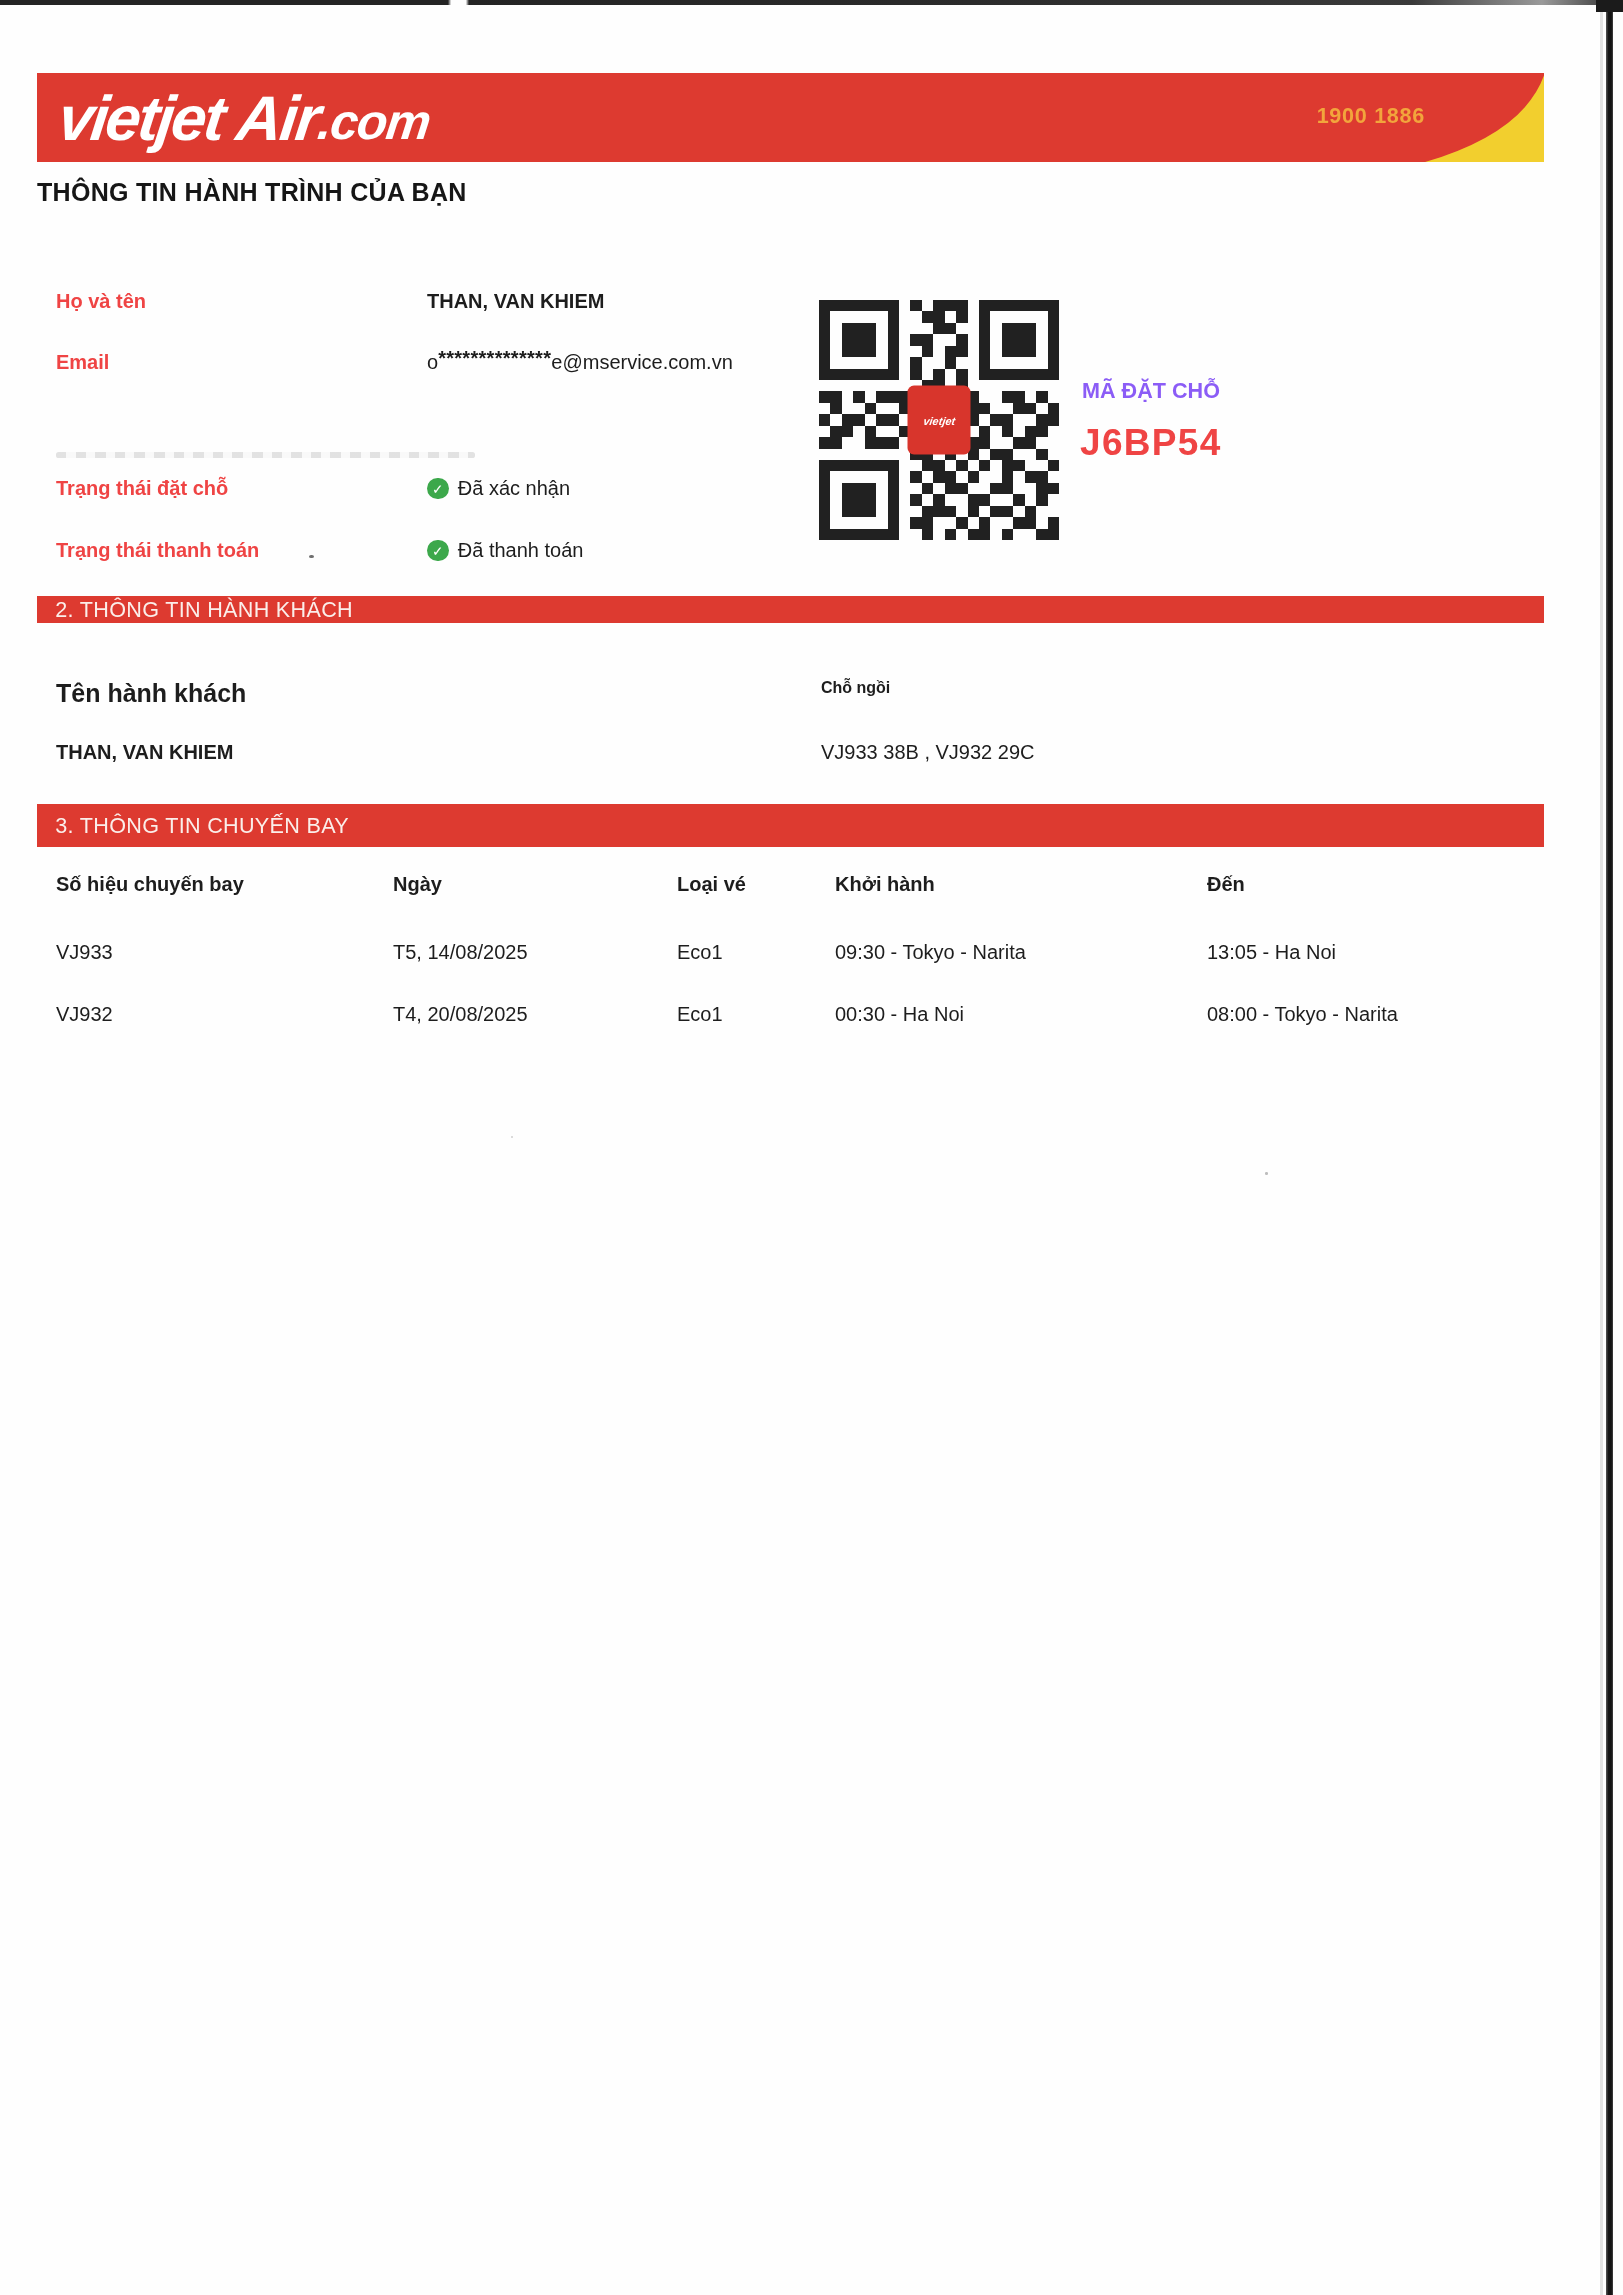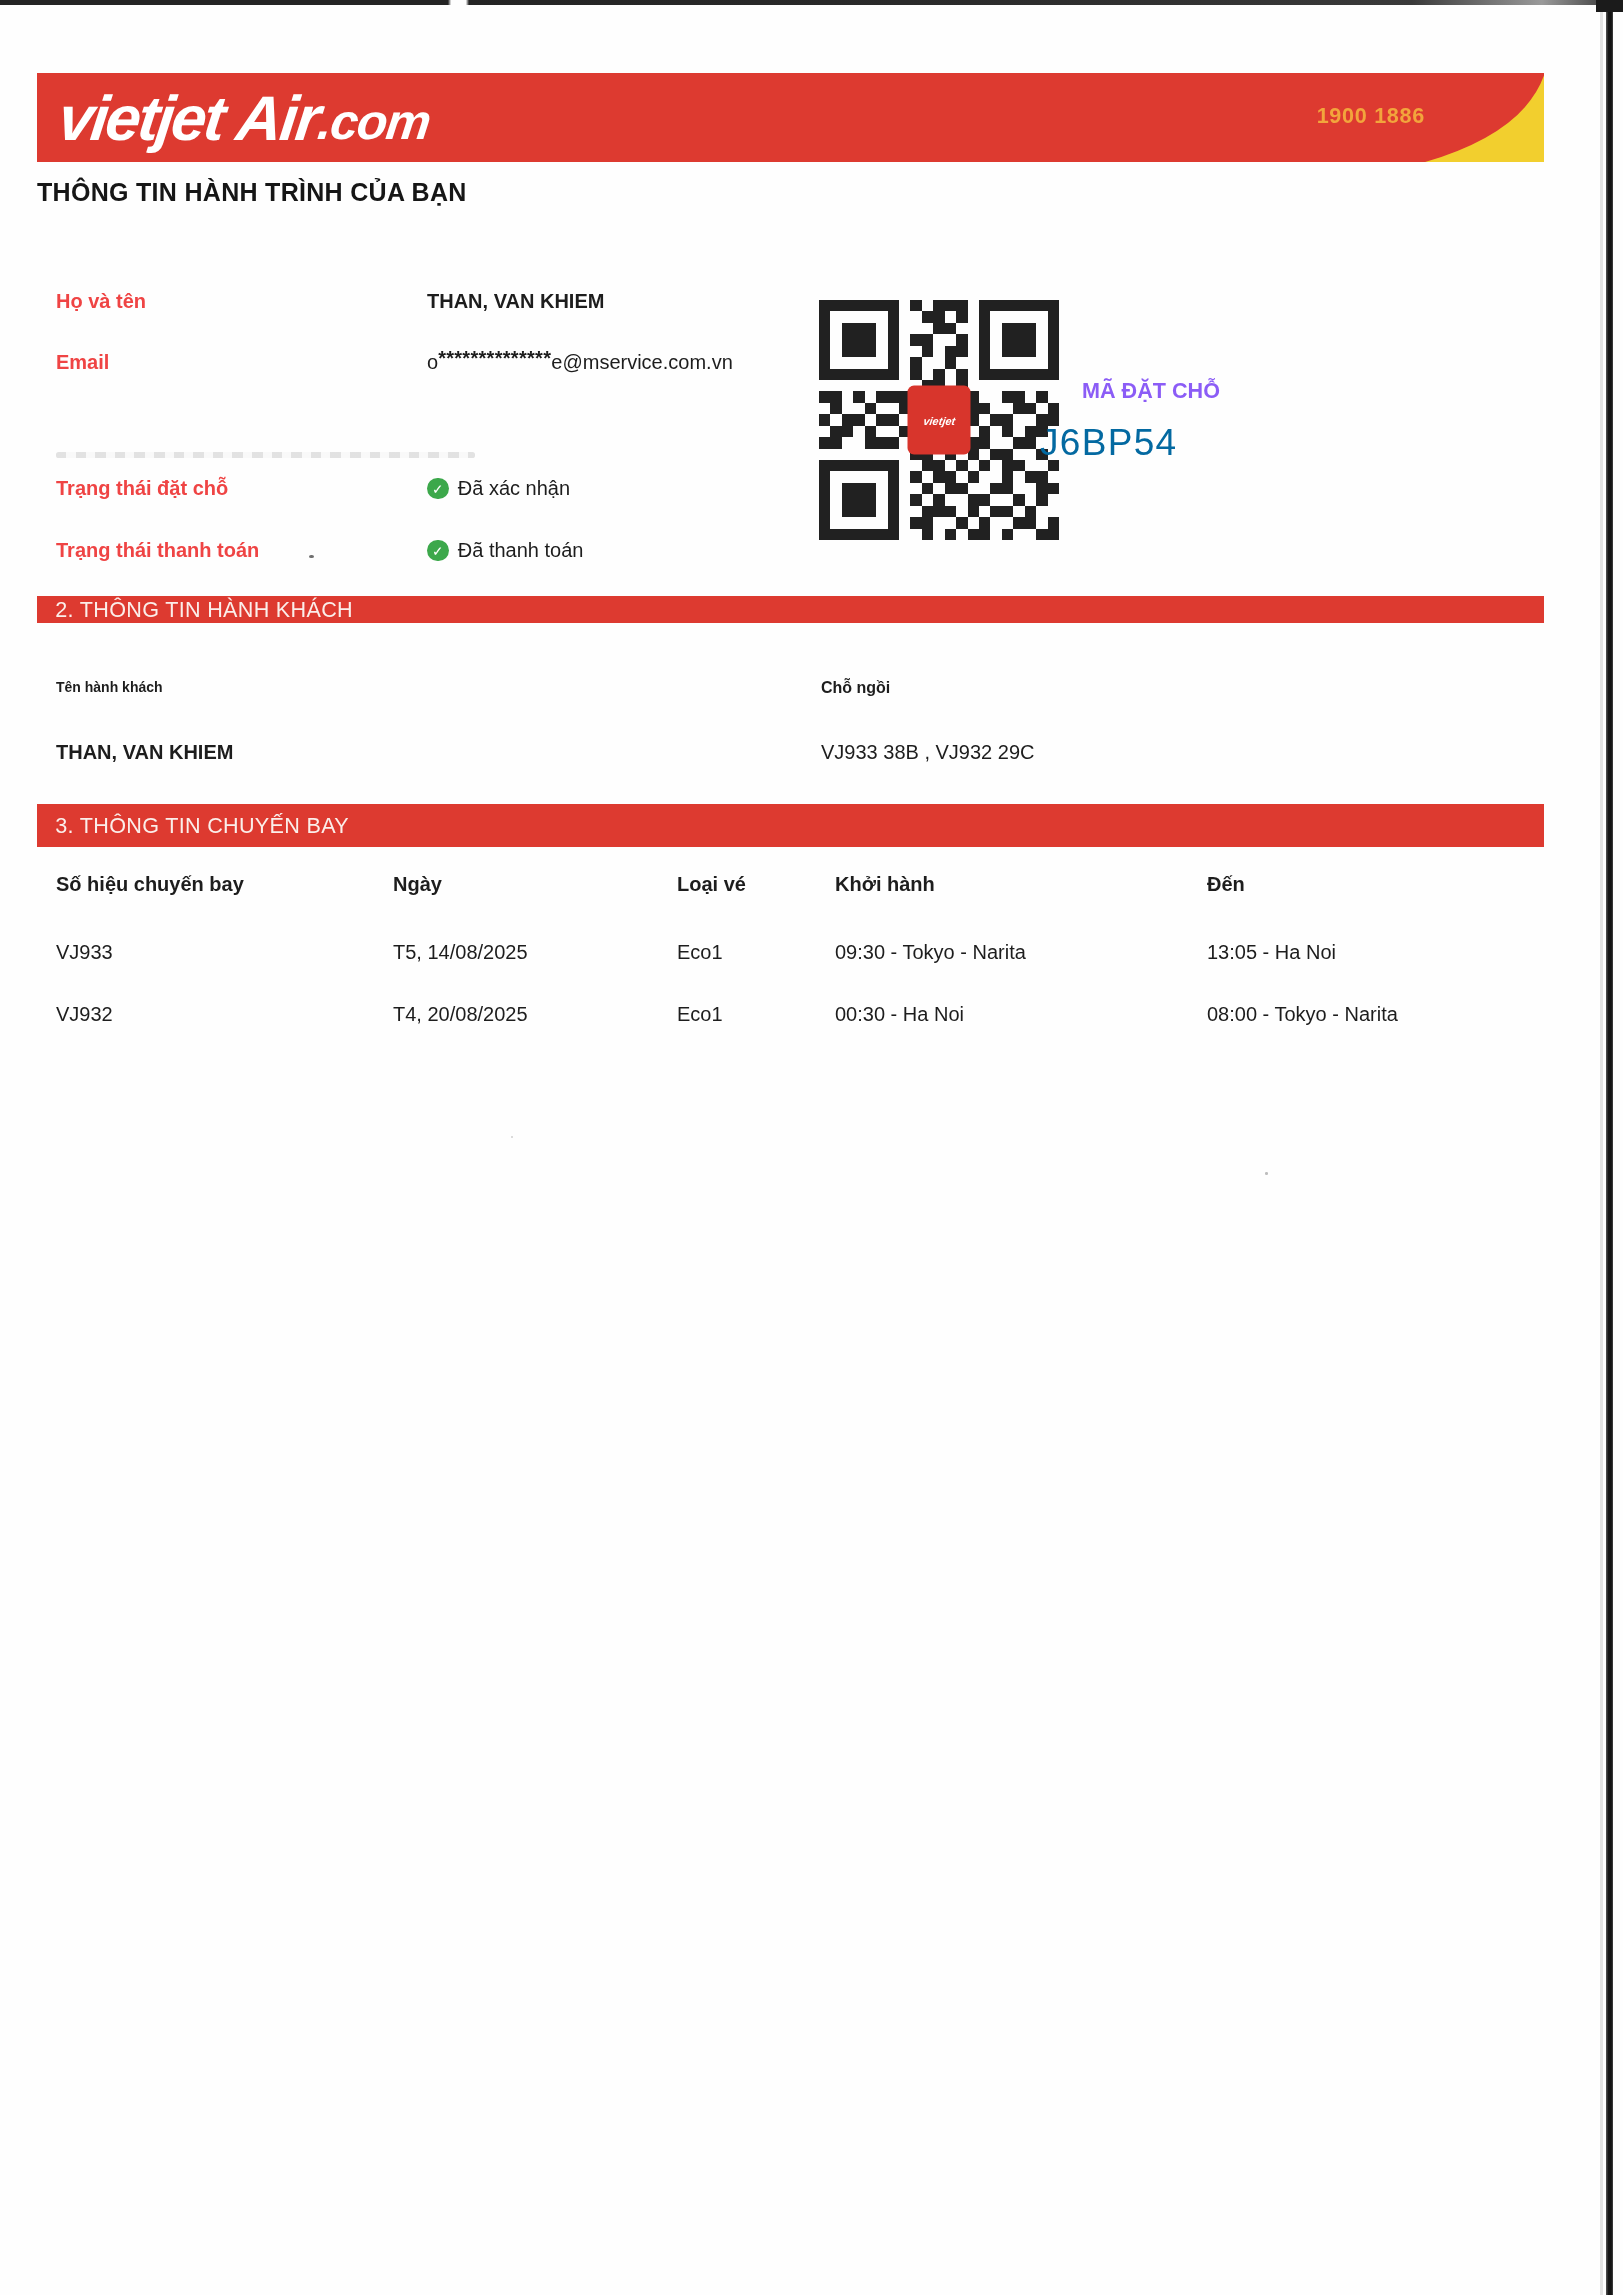--- a/index.html
+++ b/index.html
@@ -109,26 +109,26 @@
     display: flex; align-items: center; justify-content: center;
     color: #fff; font-style: italic; font-weight: 700; font-size: 11px;
     transform-origin: center;
   }
   .qr-logo span { transform: skewX(-8deg); }
   .code-label {
     position: absolute; left: 1082px; top: 378px;
     font-size: 21.6px; font-weight: 700; color: #8b5cf6;
   }
   .code-value {
-    position: absolute; left: 1040px; top: 422px;
-    font-size: 37px; font-weight: 400; color: #0369a1; letter-spacing: 1.3px;
-  }
-
-  
-  .pax-label-name { position: absolute; left: 56px;   top: 679px; font-size: 14px; font-weight: 700; }
+    position: absolute; left: 1080px; top: 422px;
+    font-size: 37px; font-weight: 700; color: #ef4444; letter-spacing: 1.3px;
+  }
+
+  
+  .pax-label-name { position: absolute; left: 56px;   top: 679px; font-size: 25px; font-weight: 700; }
   .pax-label-seat { position: absolute; left: 821px; top: 679px; font-size: 16px; font-weight: 700; }
   .pax-value-name { position: absolute; left: 56px;   top: 741px; font-size: 20px; font-weight: 700; }
   .pax-value-seat { position: absolute; left: 821px; top: 741px; font-size: 20px; font-weight: 400; }
 
   
   .flight-row { position: absolute; left: 56px; width: 1492px; height: 29px; font-size: 20px; }
   .flight-head { top: 873px; font-weight: 700; }
   .flight-r1 { top: 941px; font-weight: 400; }
   .flight-r2 { top: 1003px; font-weight: 400; }
   .col { position: absolute; top: 0; white-space: nowrap; }

